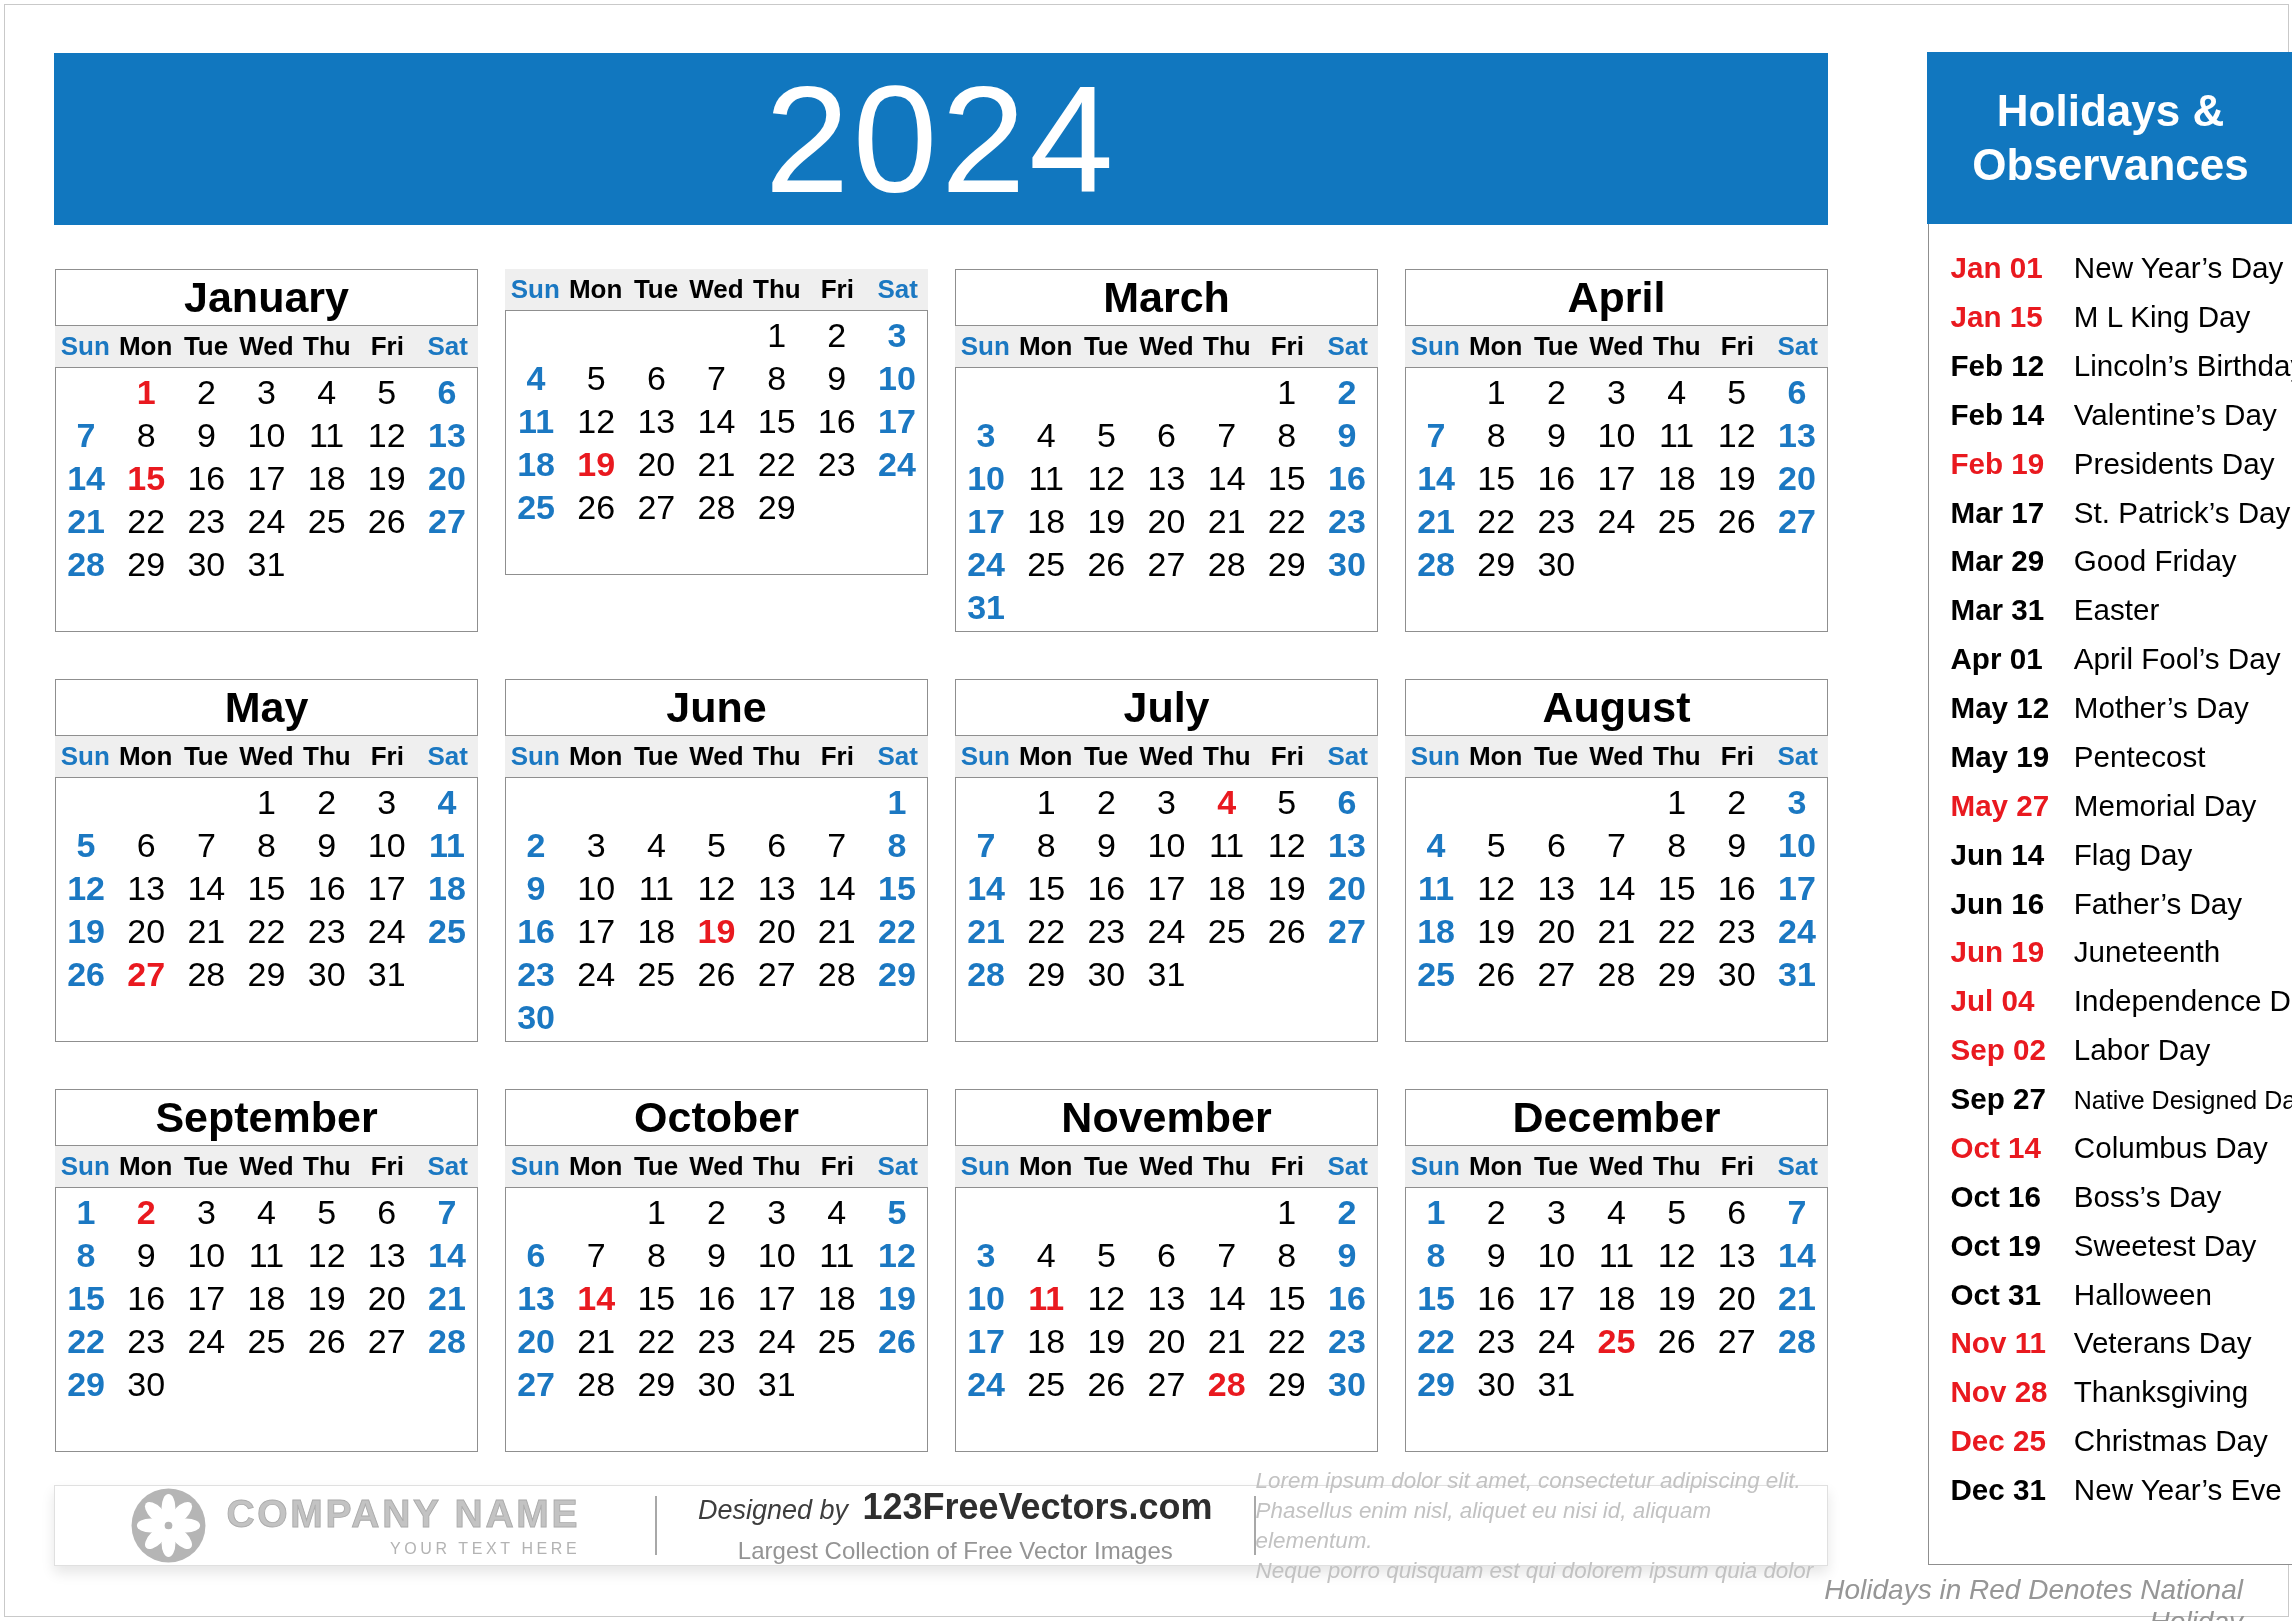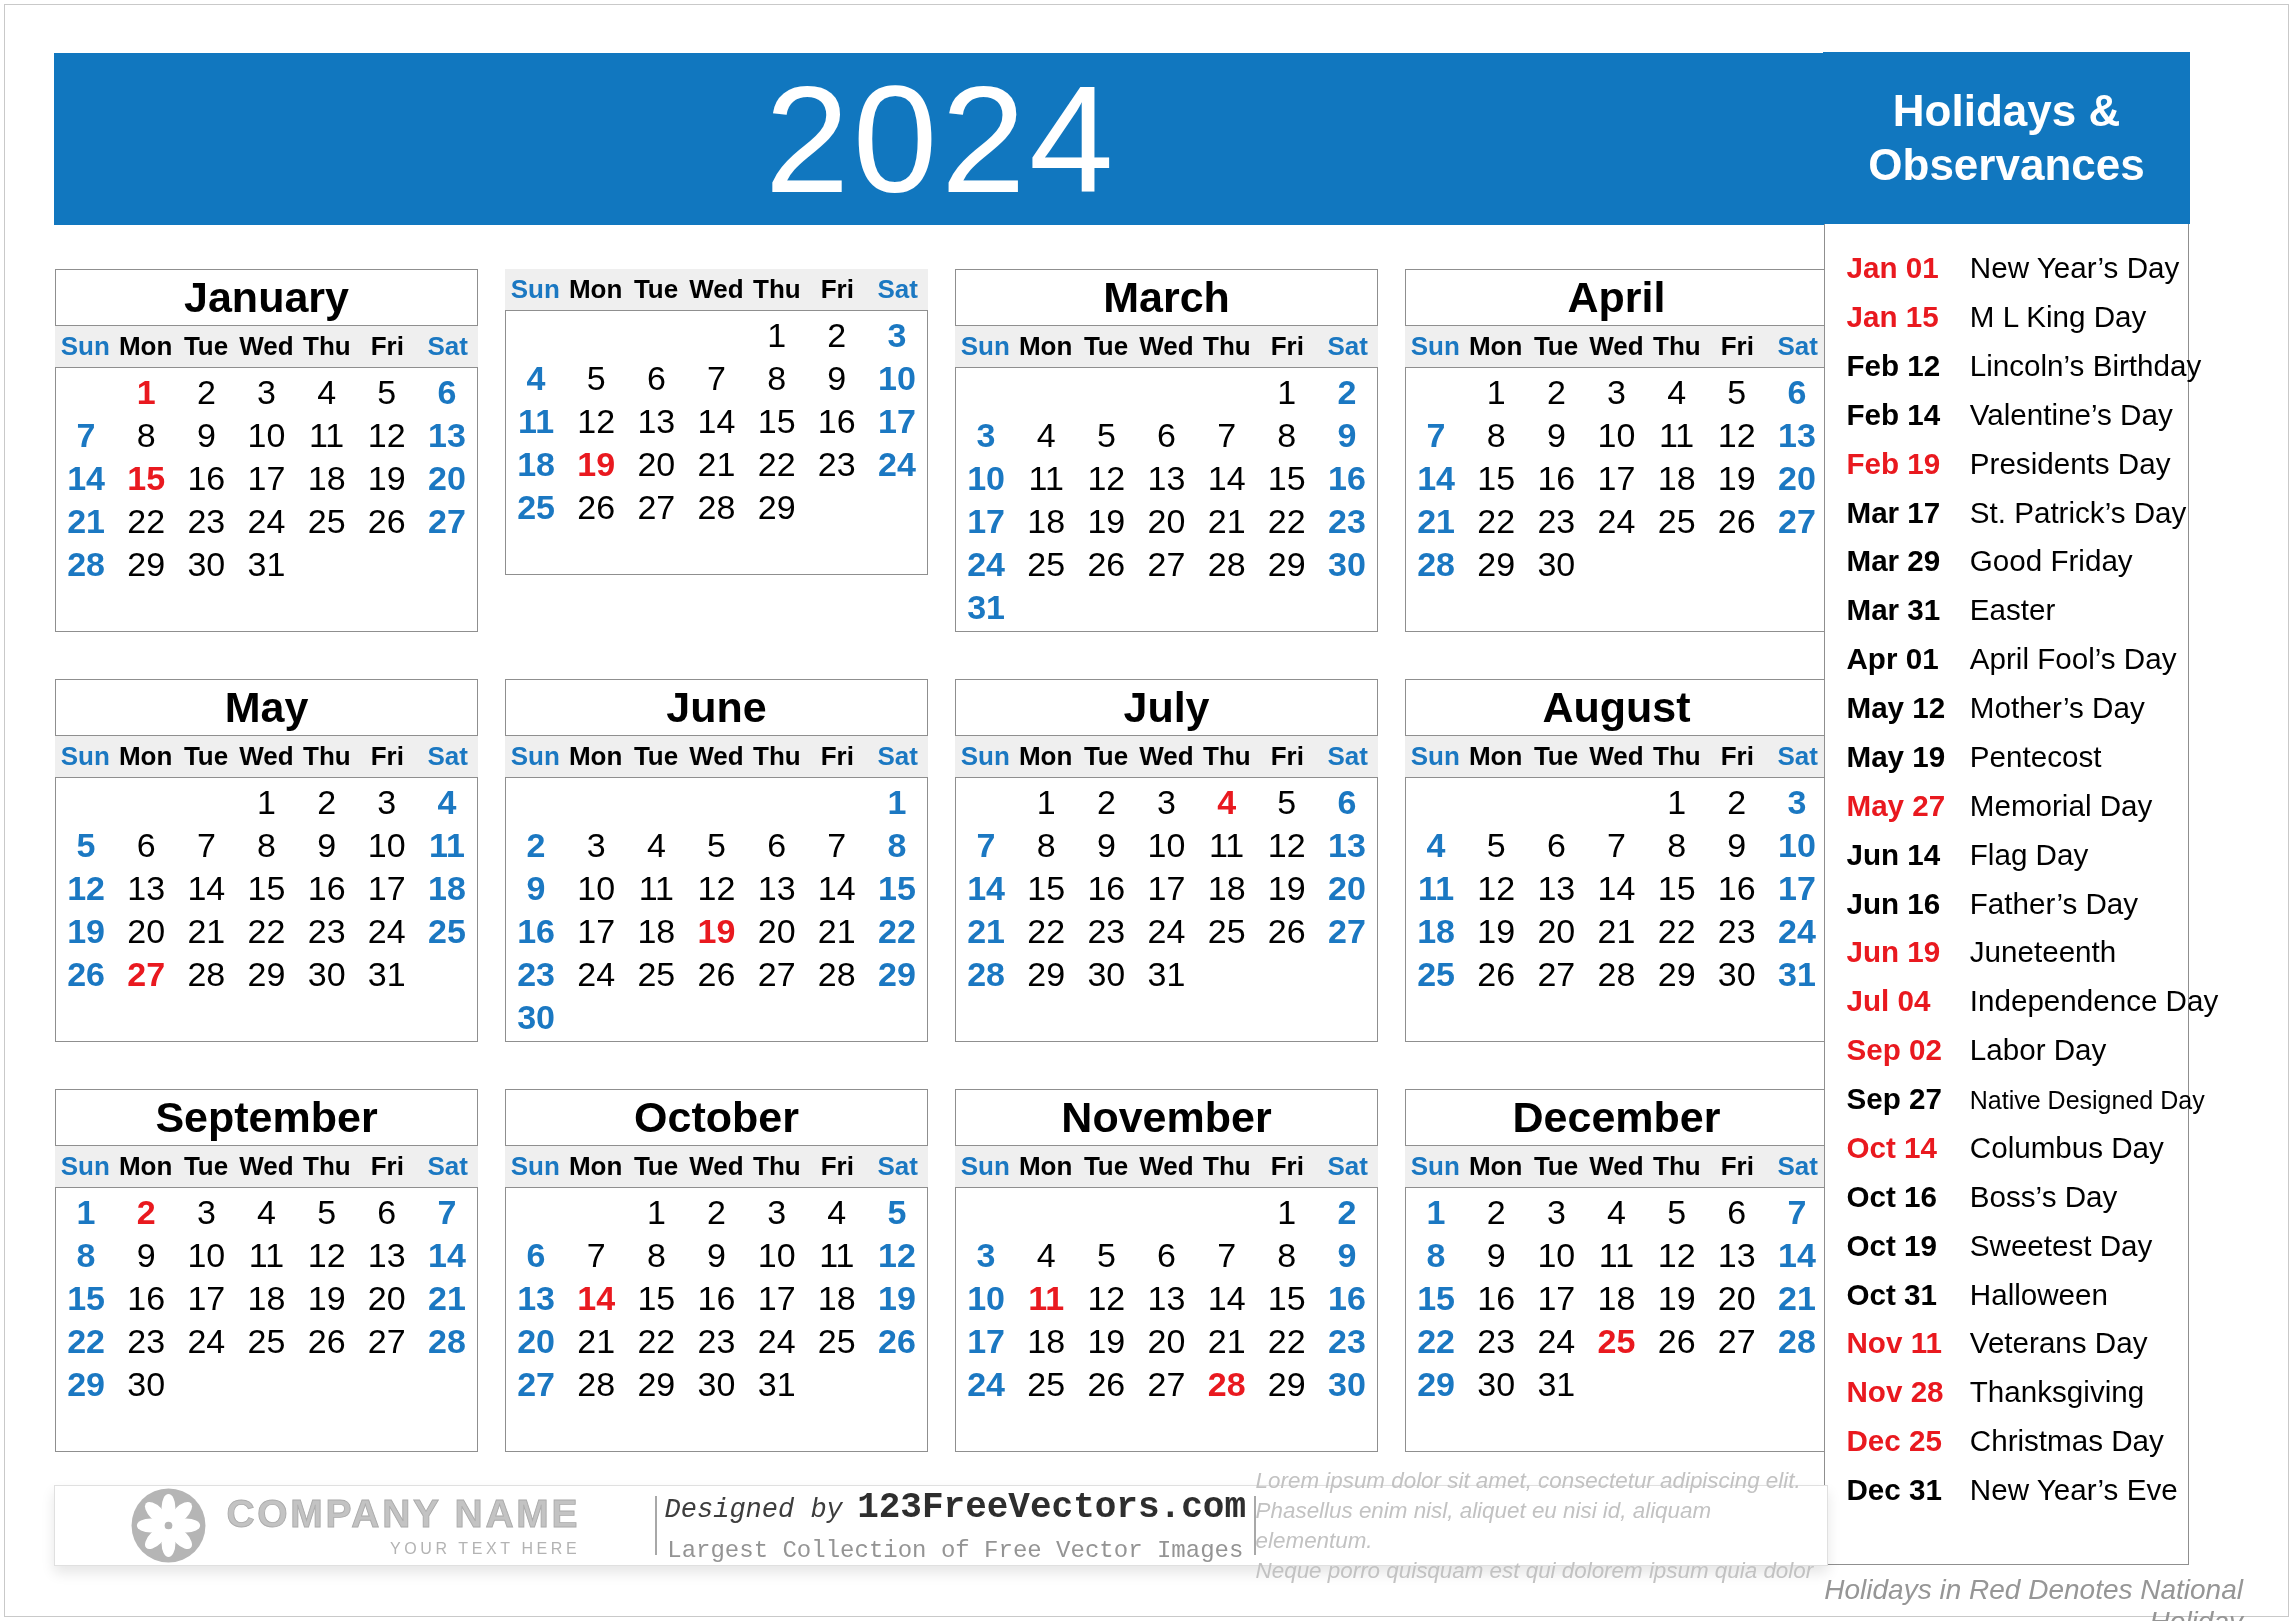--- a/index.html
+++ b/index.html
@@ -52,21 +52,21 @@
     align-items:center;justify-items:center;
     font-size:34px;padding-top:2.7px;
   }
   .day-cell{line-height:1;}
   .d-black{color:#000;}
   .d-blue{color:var(--blue2);font-weight:bold;}
   .d-red{color:var(--red);font-weight:bold;}
 
   
   .sidebar{
-    position:absolute;left:1824px;top:53px;width:365px;height:1512px;
+    position:absolute;left:1928px;top:53px;width:365px;height:1512px;
     border:1.8px solid var(--border);background:#fff;
   }
   .sidebar-header{
     margin:-1.8px -1.8px 0 -1.8px;height:172px;background:var(--blue);color:#fff;
     display:flex;flex-direction:column;align-items:center;justify-content:center;
     font-size:44px;font-weight:bold;line-height:54px;text-align:center;
   }
   .holiday-list{
     display:flex;flex-direction:column;justify-content:space-between;
     height:1306px;padding:27px 9px 23px 21.5px;
@@ -83,21 +83,21 @@
 
   
   .footer{
     position:absolute;left:54px;top:1485px;width:1774px;height:81px;
     background:#fff;border:0.9px solid #e0e0e0;
     box-shadow:0 7.2px 12.5px rgba(0,0,0,0.10);
     display:flex;align-items:stretch;
   }
   .footer-sec{display:flex;align-items:center;justify-content:center;}
   .footer-sec1{width:600px;}
-  .footer-sec2{width:597px;flex-direction:column;font-family:Liberation Mono, monospace;}
+  .footer-sec2{width:597px;flex-direction:column;}
   .footer-sec3{flex:1;}
   .footer-divider{width:1.8px;background:#a8a8a8;align-self:center;height:59px;flex:none;}
   .logo-circle{width:77px;height:77px;flex:none;margin-right:19.7px;}
   .company-block{display:flex;flex-direction:column;align-items:flex-end;}
   .company-name{
     font-size:39px;font-weight:bold;color:#c3c3c3;letter-spacing:2.7px;
     -webkit-text-stroke:0.9px #ababab;line-height:41px;
   }
   .company-tag{font-size:16px;color:#b3b3b3;letter-spacing:3.6px;margin-top:5.4px;}
   .designed-row{display:flex;align-items:baseline;gap:14.3px;}

